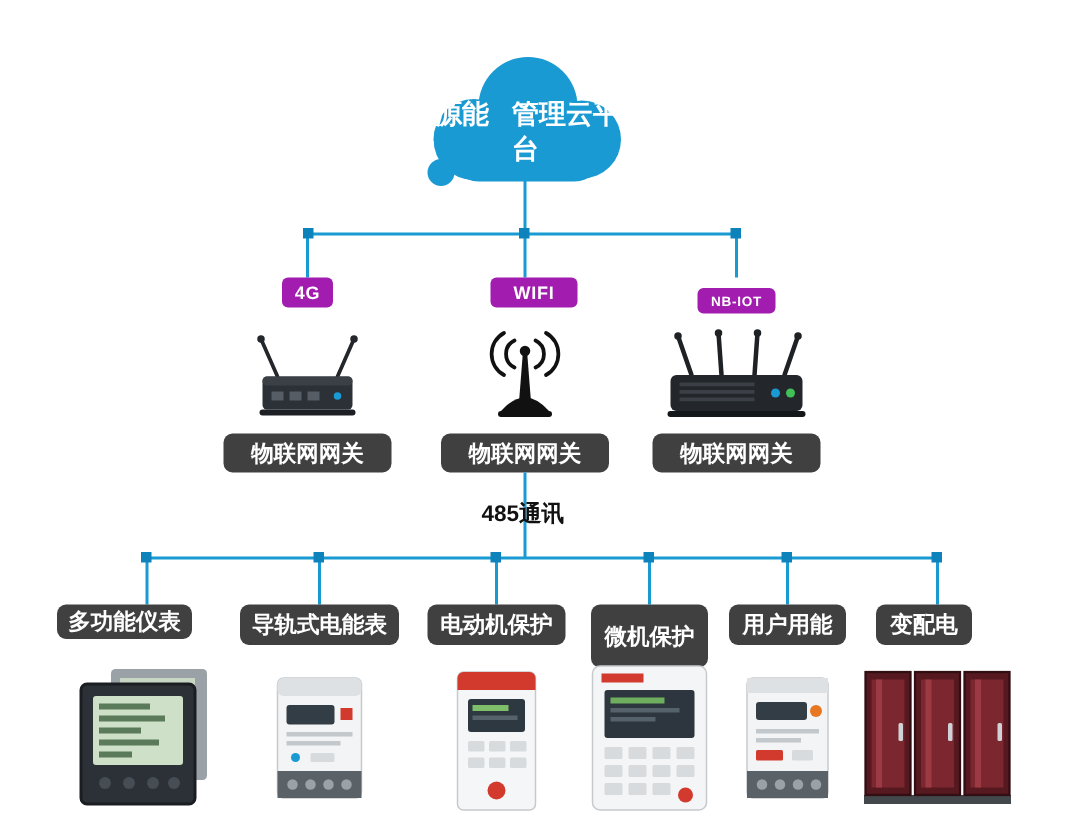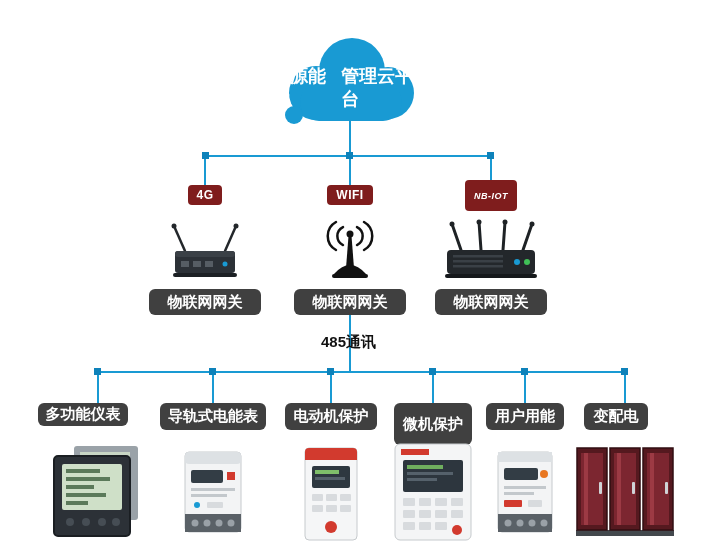--- a/index.html
+++ b/index.html
@@ -5,21 +5,21 @@
   html,body{margin:0;padding:0;background:#ffffff;}
   .canvas{
     position:relative;width:723px;height:559px;background:#ffffff;overflow:hidden;
     font-family:"Liberation Sans","DejaVu Sans",sans-serif;
   }
   .hline,.vline{position:absolute;background:#199ad3;}
   .hline{height:2px;}
   .vline{width:2px;}
   .node{position:absolute;width:7px;height:7px;background:#0e82ba;}
   .badge{
-    position:absolute;background:#7f1d1d;color:#fff;font-weight:bold;
+    position:absolute;background:#a21caf;color:#fff;font-weight:bold;
     display:flex;align-items:center;justify-content:center;border-radius:4px;
     letter-spacing:.5px;
   }
   .pill{
     position:absolute;background:#404040;color:#fff;font-weight:bold;font-size:15px;
     display:flex;align-items:center;justify-content:center;border-radius:6px;height:26px;
   }
   .cloud-wrap{position:absolute;}
   .cloud-text{
     position:absolute;left:0;top:0;width:100%;height:100%;display:flex;flex-direction:row;
@@ -53,22 +53,22 @@
   <div class="vline" style="left:349px;top:119px;height:37px;"></div>
   <div class="hline" style="left:205px;top:155px;width:287px;"></div>
   <div class="vline" style="left:204px;top:155px;height:30px;"></div>
   <div class="vline" style="left:349px;top:155px;height:30px;"></div>
   <div class="vline" style="left:490px;top:155px;height:30px;"></div>
   <div class="node" style="left:202px;top:152px;"></div>
   <div class="node" style="left:346px;top:152px;"></div>
   <div class="node" style="left:487px;top:152px;"></div>
 
   <div class="badge" style="left:188px;top:185px;width:34px;height:20px;font-size:12px;">4G</div>
-  <div class="badge" style="left:327px;top:185px;width:46px;height:20px;font-size:12px;">WIFI</div>
-  <div class="badge" style="left:465px;top:180px;width:52px;height:31px;font-size:9px;font-style:italic;">NB-IOT</div>
+  <div class="badge" style="left:327px;top:185px;width:58px;height:20px;font-size:12px;">WIFI</div>
+  <div class="badge" style="left:465px;top:192px;width:52px;height:17px;font-size:9px;">NB-IOT</div>
 
   <svg class="devimg" style="left:163px;top:221px;" width="84" height="64" viewBox="0 0 84 64">
     <line x1="22" y1="30" x2="11" y2="5" stroke="#23272b" stroke-width="2.5" stroke-linecap="round"></line>
     <line x1="62" y1="30" x2="73" y2="5" stroke="#23272b" stroke-width="2.5" stroke-linecap="round"></line>
     <circle cx="11" cy="5" r="2.5" fill="#23272b"></circle>
     <circle cx="73" cy="5" r="2.5" fill="#23272b"></circle>
     <rect x="12" y="30" width="60" height="22" rx="3" fill="#2c3137"></rect>
     <rect x="12" y="30" width="60" height="6" rx="3" fill="#3a4046"></rect>
     <rect x="18" y="40" width="8" height="6" fill="#565d64"></rect>
     <rect x="30" y="40" width="8" height="6" fill="#565d64"></rect>

